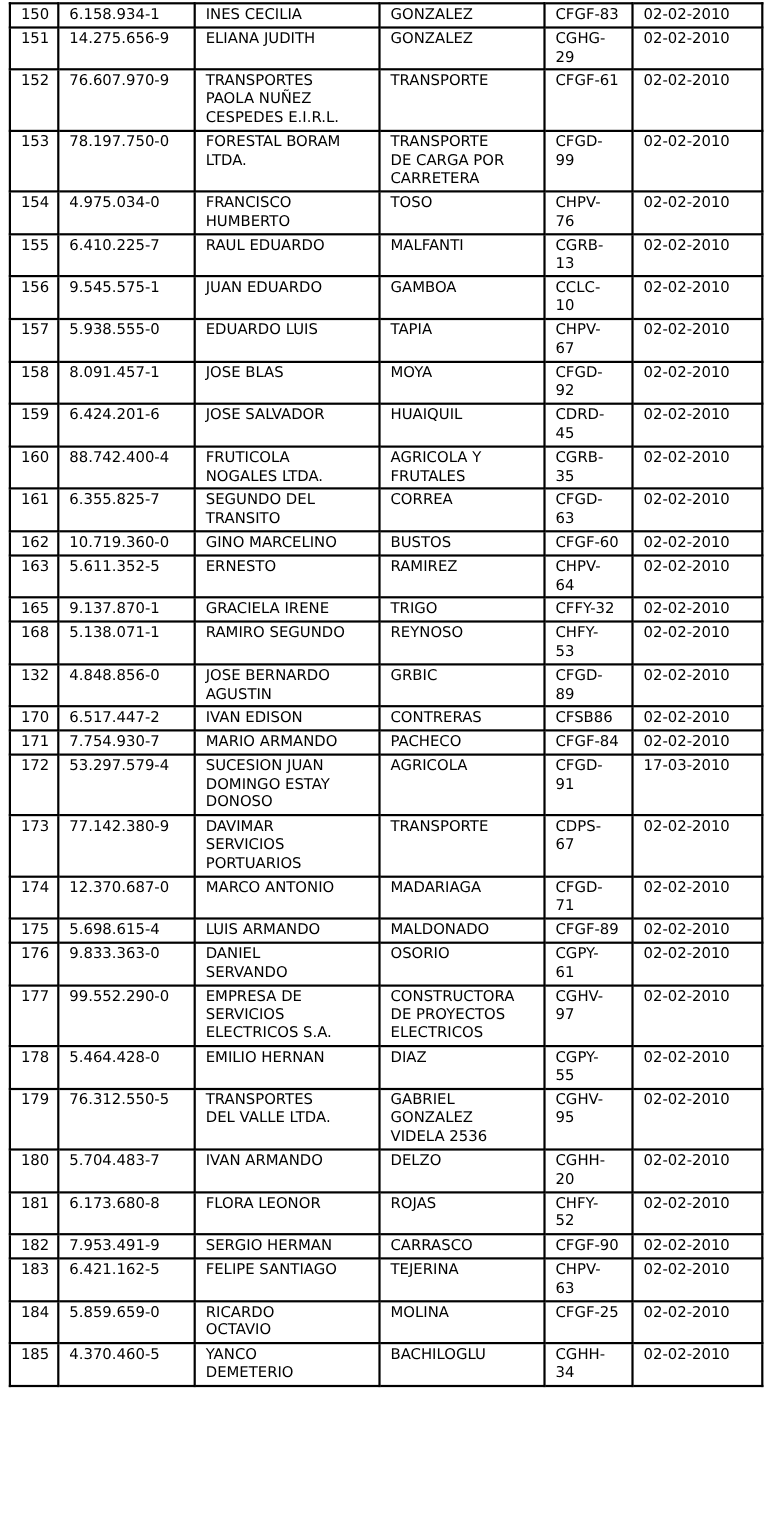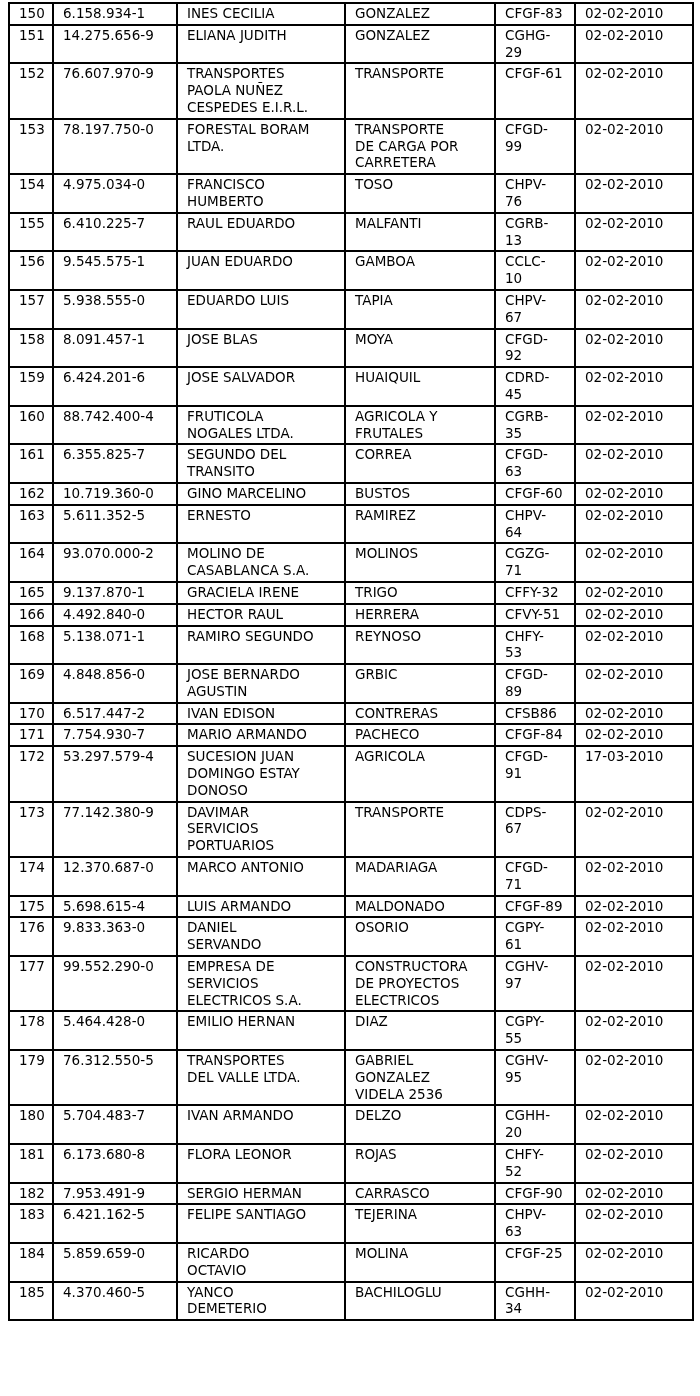--- a/index.html
+++ b/index.html
@@ -186,62 +186,44 @@
   <tr>
     <td class="c-num">163</td>
     <td class="c-rut">5.611.352-5</td>
     <td class="c-name">ERNESTO</td>
     <td class="c-detail">RAMIREZ</td>
     <td class="c-code">CHPV-
 64</td>
     <td class="c-date">02-02-2010</td>
   </tr>
 
-  <tr>
-    <td class="c-num">164</td>
-    <td class="c-rut">93.070.000-2</td>
-    <td class="c-name">MOLINO DE
-CASABLANCA S.A.</td>
-    <td class="c-detail">MOLINOS</td>
-    <td class="c-code">CGZG-
-71</td>
-    <td class="c-date">02-02-2010</td>
-  </tr>
 
   <tr>
     <td class="c-num">165</td>
     <td class="c-rut">9.137.870-1</td>
     <td class="c-name">GRACIELA IRENE</td>
     <td class="c-detail">TRIGO</td>
     <td class="c-code">CFFY-32</td>
     <td class="c-date">02-02-2010</td>
   </tr>
 
-  <tr>
-    <td class="c-num">166</td>
-    <td class="c-rut">4.492.840-0</td>
-    <td class="c-name">HECTOR RAUL</td>
-    <td class="c-detail">HERRERA</td>
-    <td class="c-code">CFVY-51</td>
-    <td class="c-date">02-02-2010</td>
-  </tr>
 
 
   <tr>
     <td class="c-num">168</td>
     <td class="c-rut">5.138.071-1</td>
     <td class="c-name">RAMIRO SEGUNDO</td>
     <td class="c-detail">REYNOSO</td>
     <td class="c-code">CHFY-
 53</td>
     <td class="c-date">02-02-2010</td>
   </tr>
 
   <tr>
-    <td class="c-num">169</td>
+    <td class="c-num">132</td>
     <td class="c-rut">4.848.856-0</td>
     <td class="c-name">JOSE BERNARDO
 AGUSTIN</td>
     <td class="c-detail">GRBIC</td>
     <td class="c-code">CFGD-
 89</td>
     <td class="c-date">02-02-2010</td>
   </tr>
 
   <tr>

